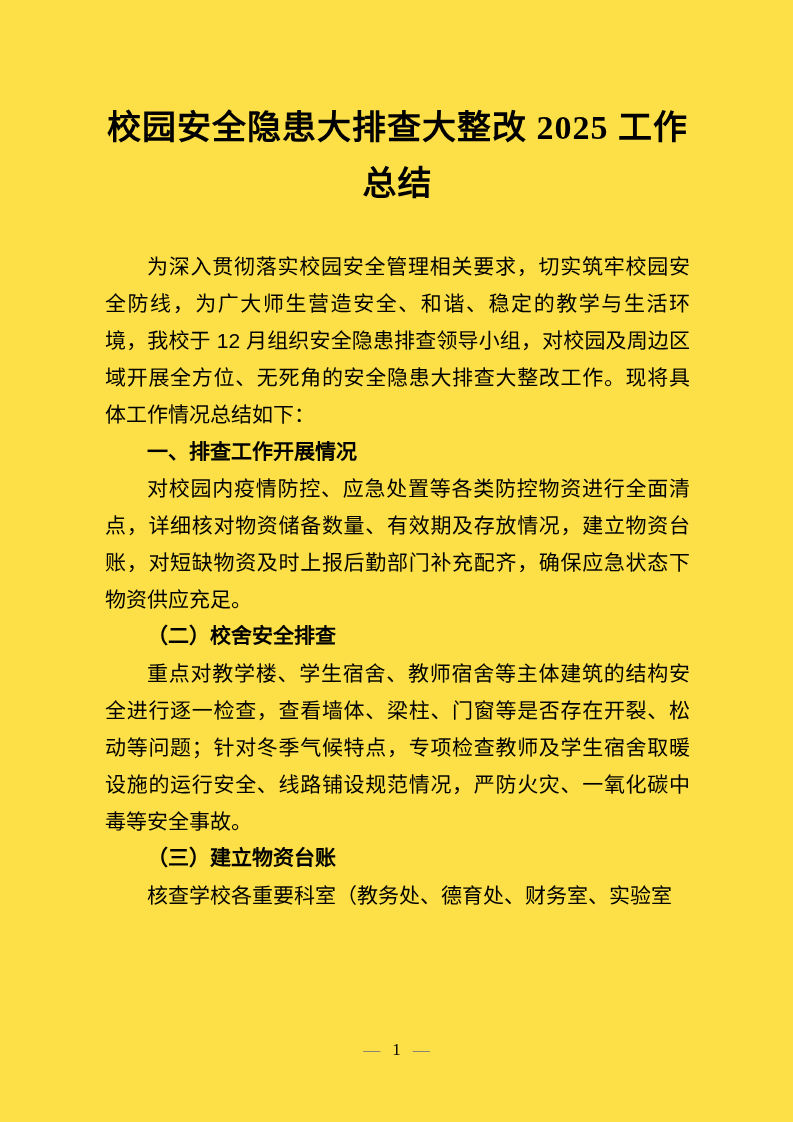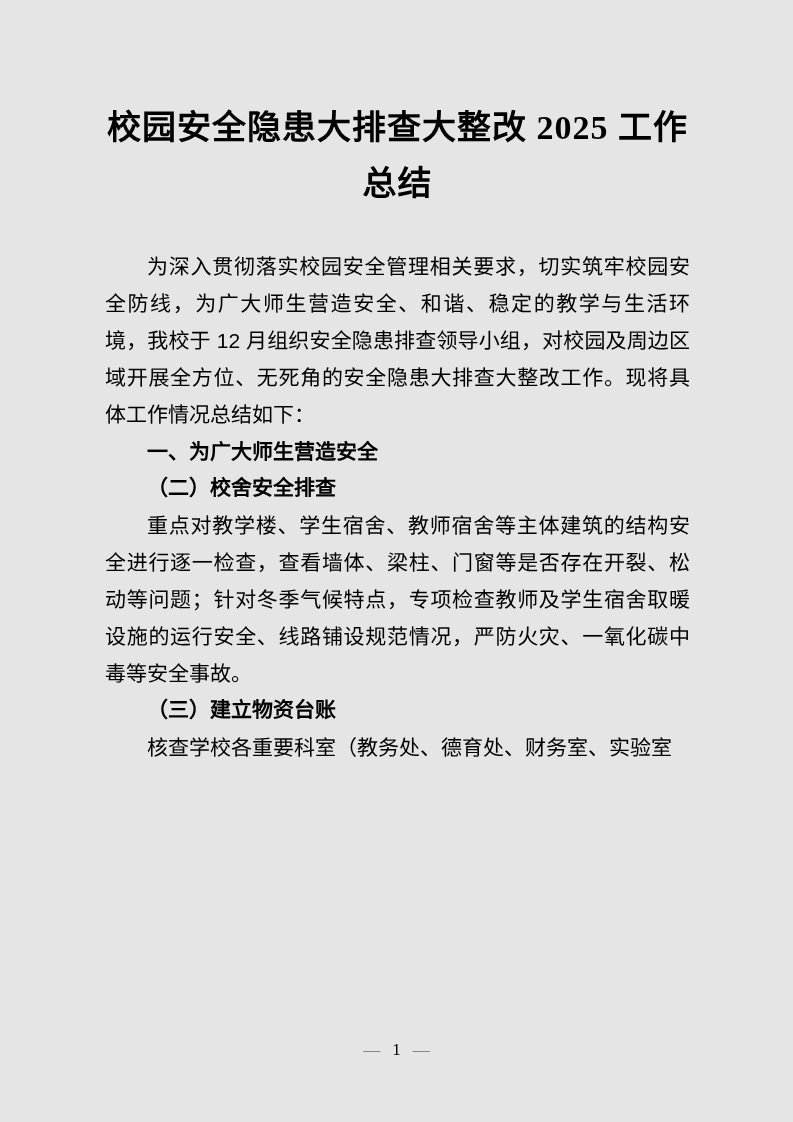--- a/index.html
+++ b/index.html
@@ -4,21 +4,21 @@
 <style>
   html, body {
     margin: 0;
     padding: 0;
     background: #ffffff;
   }
   .page {
     position: relative;
     width: 793px;
     height: 1122px;
-    background: #e5e5e5;
+    background: #fde047;
     box-sizing: border-box;
     padding: 100px 103px 0 105px;
     font-family: "Liberation Serif", "DejaVu Serif", serif;
     color: #000000;
     overflow: hidden;
   }
   .doc-title {
     margin: 0 0 36px 0;
     font-size: 34px;
     font-weight: bold;
@@ -71,24 +71,25 @@
 <body>
 
 <div class="page">
 
   <h1 class="doc-title">校园安全隐患大排查大整改 2025 工作总结</h1>
 
   <div class="doc-body">
 
     <p class="para">为深入贯彻落实校园安全管理相关要求，切实筑牢校园安全防线，为广大师生营造安全、和谐、稳定的教学与生活环境，我校于 12 月组织安全隐患排查领导小组，对校园及周边区域开展全方位、无死角的安全隐患大排查大整改工作。现将具体工作情况总结如下：</p>
 
-    <h2 class="heading-1">一、为广大师生营造安全</h2>
+    <h2 class="heading-1">一、排查工作开展情况</h2>
 
 
 
+    <p class="para">对校园内疫情防控、应急处置等各类防控物资进行全面清点，详细核对物资储备数量、有效期及存放情况，建立物资台账，对短缺物资及时上报后勤部门补充配齐，确保应急状态下物资供应充足。</p>
 
     <h3 class="heading-2">（二）校舍安全排查</h3>
 
     <p class="para">重点对教学楼、学生宿舍、教师宿舍等主体建筑的结构安全进行逐一检查，查看墙体、梁柱、门窗等是否存在开裂、松动等问题；针对冬季气候特点，专项检查教师及学生宿舍取暖设施的运行安全、线路铺设规范情况，严防火灾、一氧化碳中毒等安全事故。</p>
 
     <h3 class="heading-2">（三）建立物资台账</h3>
 
     <p class="para">核查学校各重要科室（教务处、德育处、财务室、实验室</p>
 
   </div>

